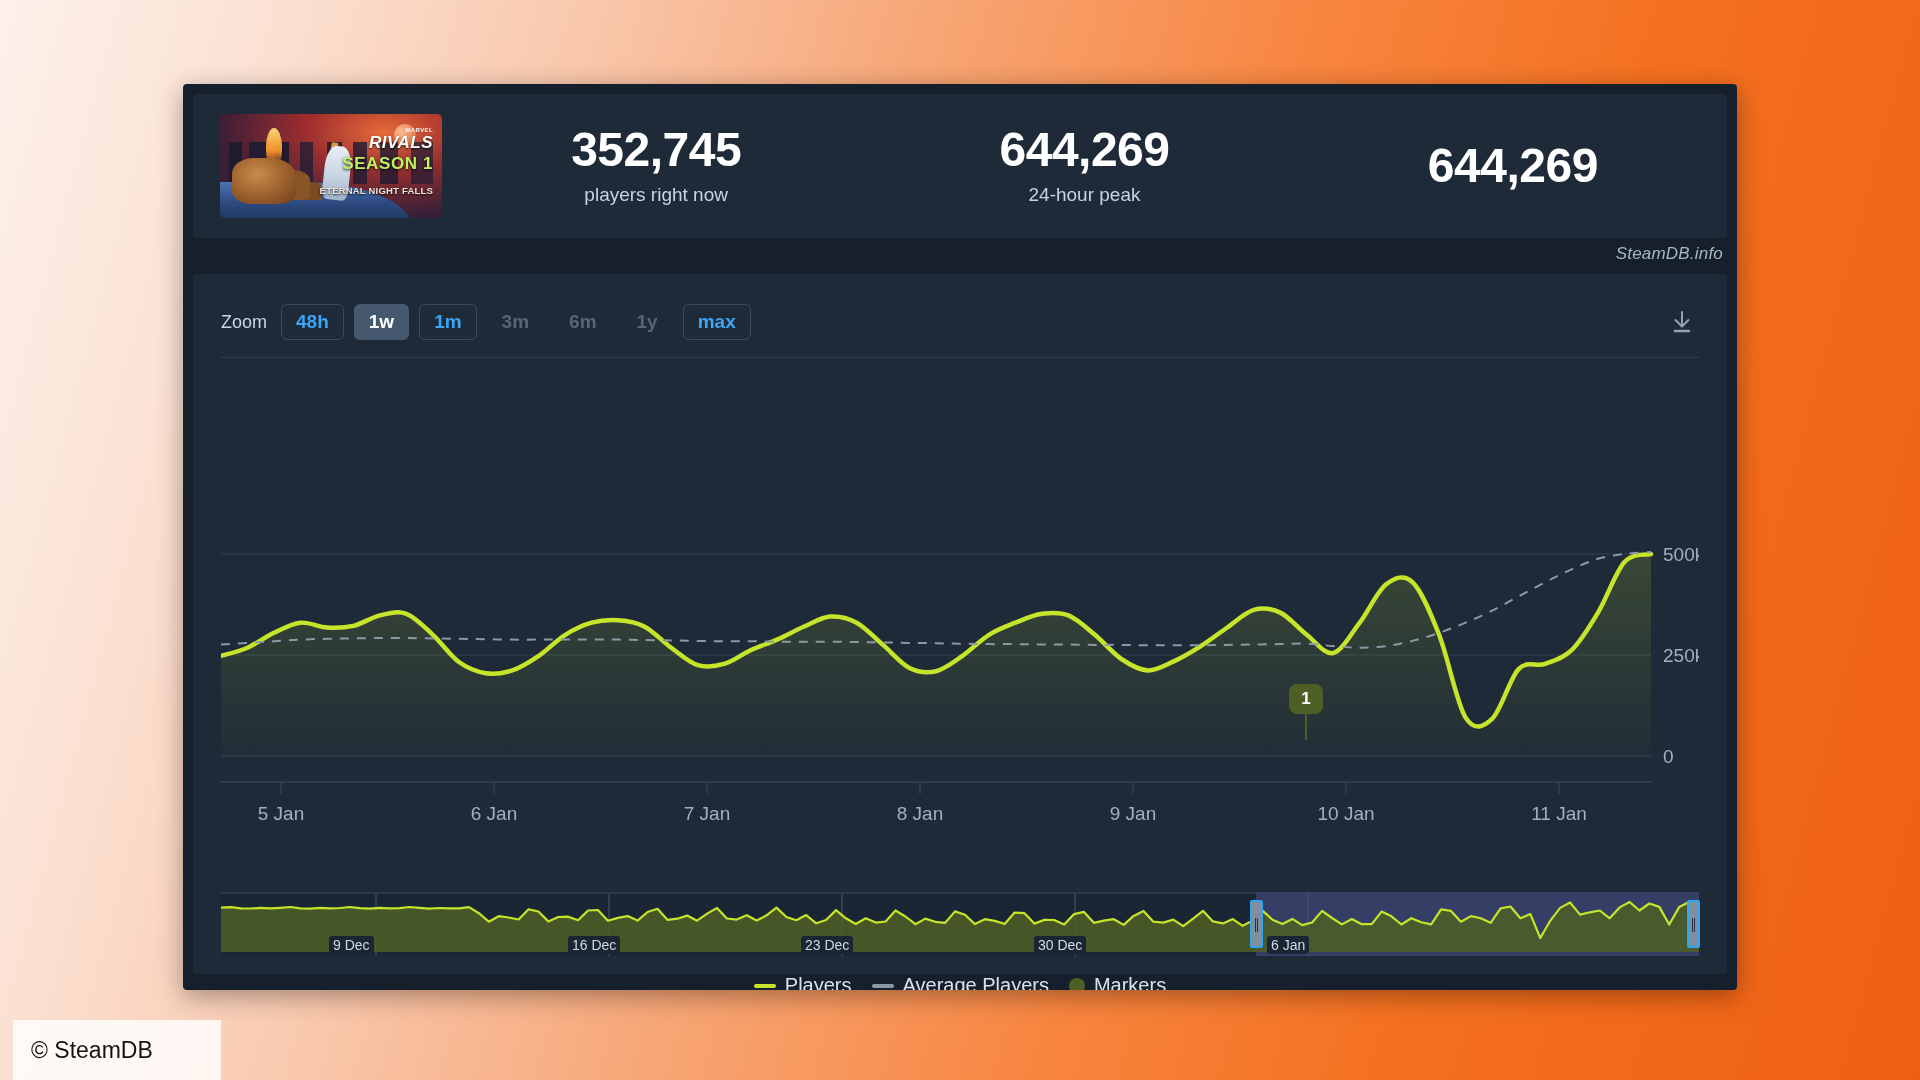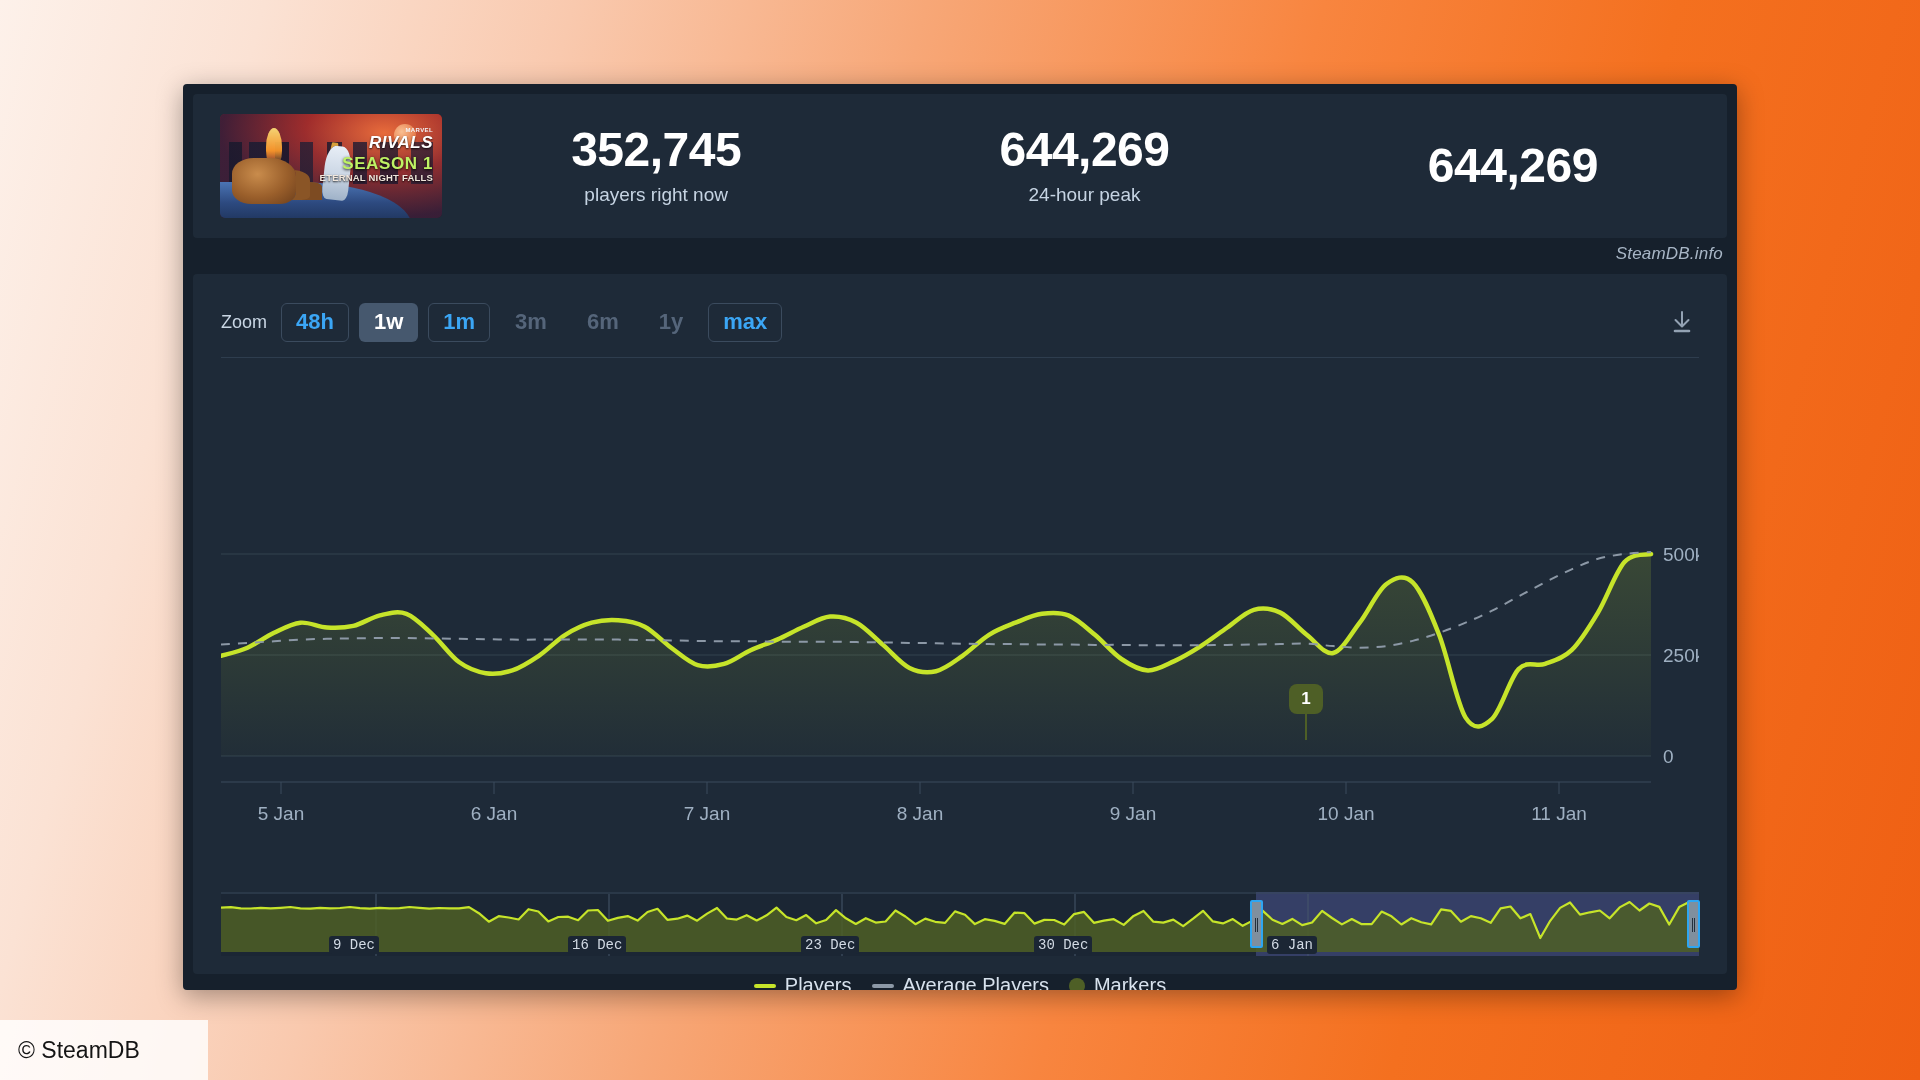--- a/index.html
+++ b/index.html
@@ -111,21 +111,21 @@
     text-shadow: 0 1px 2px rgba(0,0,0,.8);
     display: block;
   }
   .cap-season {
     font-size: 17px; font-weight: bold; color: #bef264;
     letter-spacing: .6px; display: block; margin-top: 4px;
     text-shadow: 0 1px 3px rgba(0,0,0,.9);
   }
   .cap-sub {
     font-size: 9.5px; font-weight: bold; color: #f0e6dc;
-    letter-spacing: .2px; display: block; margin-top: 1px;
+    letter-spacing: .2px; display: block; margin-top: 14px;
     text-shadow: 0 1px 2px rgba(0,0,0,.9);
   }
 
   .stat-block { flex: 1 1 0; text-align: center; }
   .stat-value {
     font-size: 48px; font-weight: bold; color: #ffffff;
     line-height: 1.02; letter-spacing: -0.5px;
   }
   .stat-label {
     font-size: 19px; color: #c6d4e3; margin-top: 9px;
@@ -147,21 +147,21 @@
     border-radius: 4px;
   }
 
   
   #zoom-bar {
     position: absolute; left: 28px; top: 22px; right: 28px; height: 52px;
     display: flex; align-items: center; gap: 10px;
   }
   #zoom-label { font-size: 18px; color: #c9d6e4; margin-right: 4px; }
   .range-btn {
-    font-size: 22px; font-weight: bold;
+    font-size: 19px; font-weight: bold;
     padding: 7px 14px 8px; border-radius: 6px;
     background: transparent; border: 1px solid transparent;
     color: #3ba6f5; cursor: pointer; line-height: 1;
     font-family: "Liberation Sans", sans-serif;
   }
   .range-btn.outlined { border-color: #3b4b5e; }
   .range-btn.disabled { color: #55657a; border-color: transparent; cursor: default; }
   .range-btn.selected {
     background: #46586e; color: #ffffff; border-color: transparent;
   }
@@ -205,21 +205,21 @@
   }
 
   
   #navigator {
     position: absolute; left: 28px; top: 618px;
     width: 1478px; height: 64px;
   }
   #nav-svg { display: block; width: 1478px; height: 64px; }
   .nav-date-label {
     position: absolute;
-    font-family: Liberation Mono, monospace;
+    font-family: Liberation Sans, sans-serif;
     font-size: 14px; color: #d2dae4;
     background: #1b2634; padding: 1px 4px; border-radius: 3px;
     bottom: 2px; white-space: nowrap;
   }
   .nav-handle {
     position: absolute; top: 8px; width: 13px; height: 48px;
     background: #7f8f9e; border: 2px solid #2ea6f2; border-radius: 2px;
     cursor: ew-resize; z-index: 4;
   }
   .nav-handle::before, .nav-handle::after {
@@ -234,21 +234,21 @@
     position: absolute; left: 0; right: 0; top: 700px;
     display: flex; justify-content: center; align-items: center; gap: 20px;
   }
   .legend-item { display: flex; align-items: center; gap: 9px; cursor: pointer; }
   .legend-text { font-size: 20px; color: #d8e2ed; }
   .swatch-line { width: 22px; height: 4px; border-radius: 2px; }
   .swatch-dot { width: 16px; height: 16px; border-radius: 50%; }
 
   
   #copyright {
-    position: absolute; left: 0; bottom: 0;
+    position: absolute; left: 13px; bottom: 0;
     width: 208px; height: 60px;
     background: rgba(255,255,255,.82);
     display: flex; align-items: center; padding-left: 18px;
   }
   #copyright span { font-size: 23px; color: #141414; }
 </style>
 </head>
 <body>
 
 <div id="app-card">

